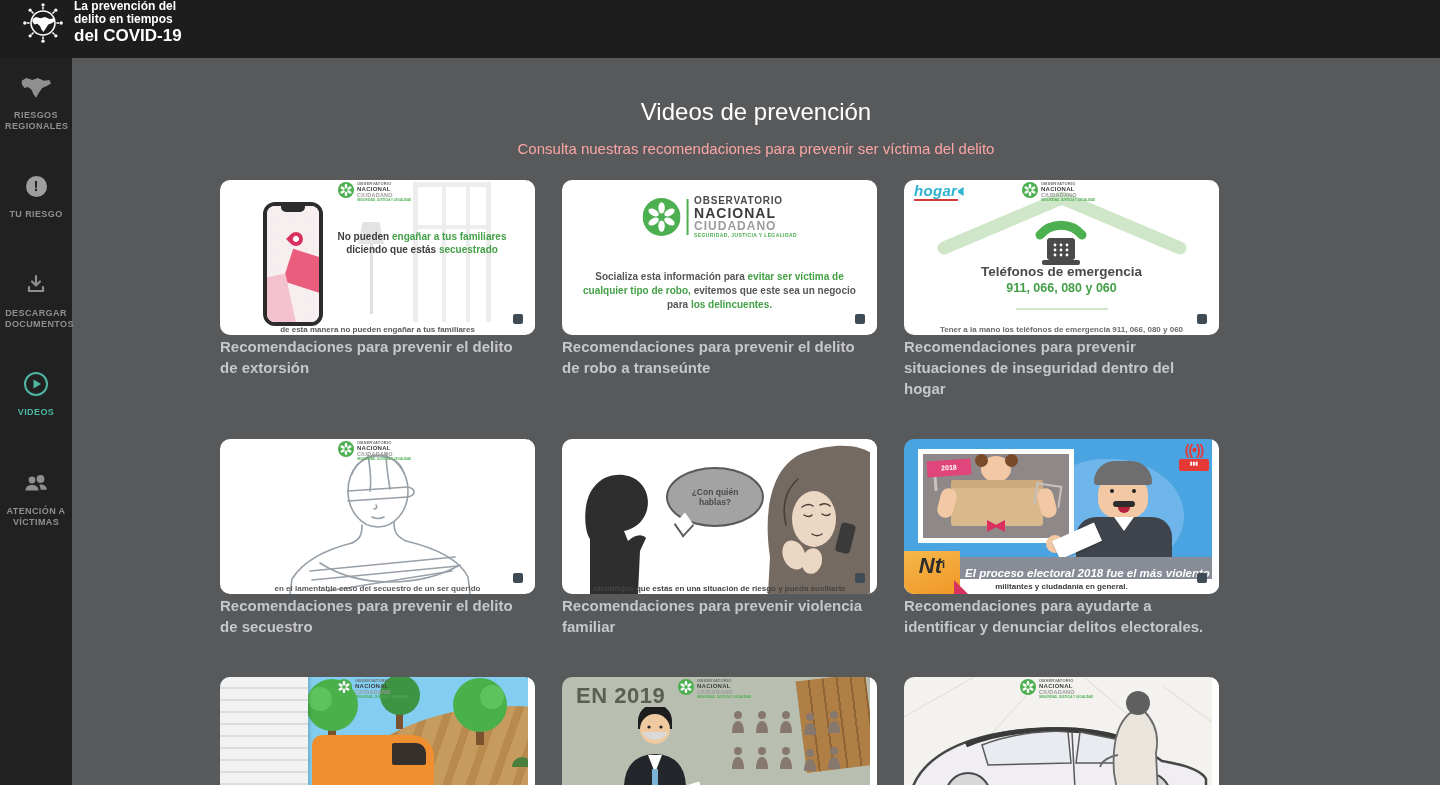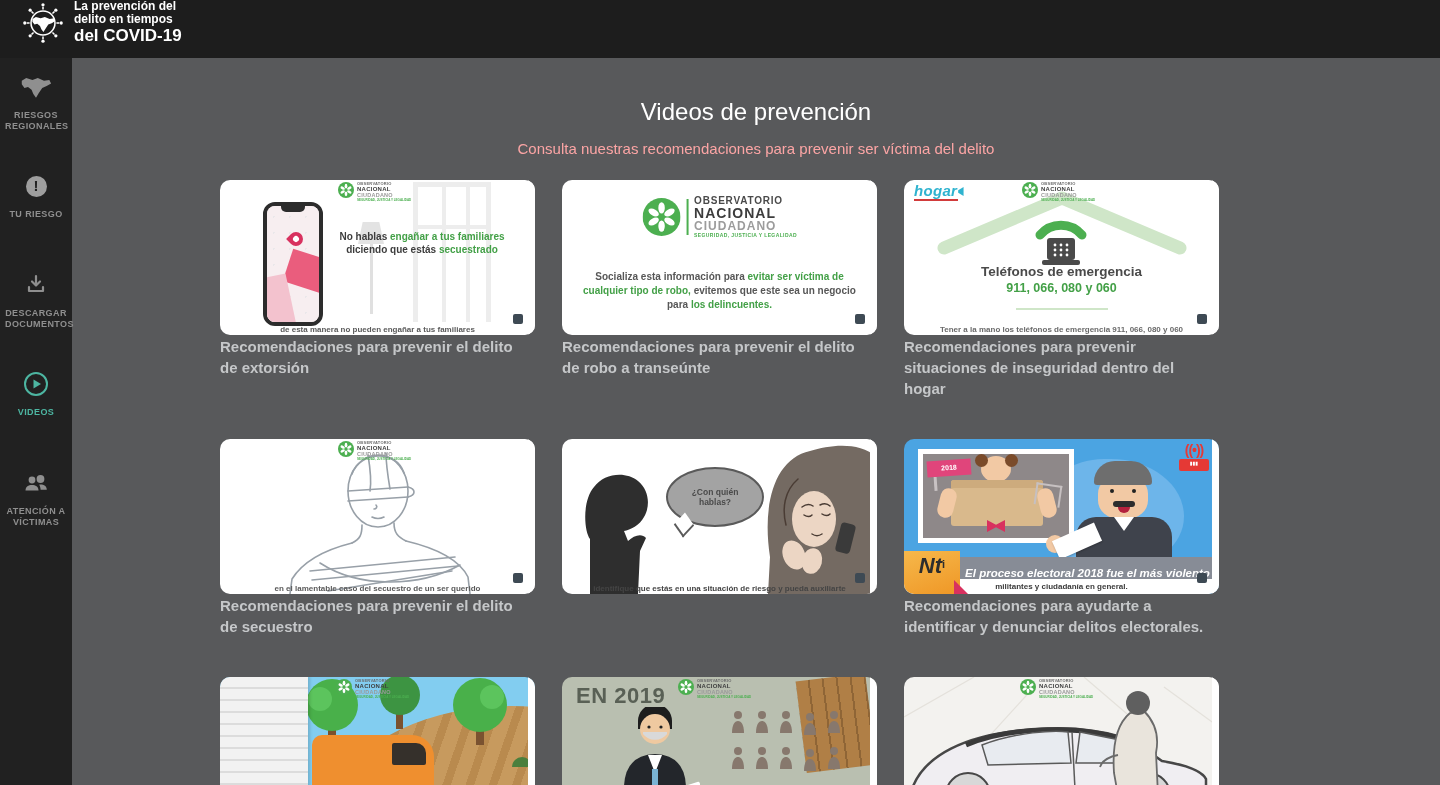--- a/index.html
+++ b/index.html
@@ -258,21 +258,21 @@
               <div class="shade"></div>
               <div class="pole"></div>
             </div>
           <div class="c1-phone">
             <div class="c1-map"></div>
             <div class="c1-pink1"></div>
               <div class="c1-pink2"></div>
             <div class="c1-pin"></div>
             <div class="c1-notch"></div>
           </div>
-          <div class="c1-text"><span>No hablas </span><span class="grn">engañar a tus familiares</span><span> diciendo que estás </span><span class="grn">secuestrado</span></div>
+          <div class="c1-text"><span>No pueden </span><span class="grn">engañar a tus familiares</span><span> diciendo que estás </span><span class="grn">secuestrado</span></div>
           <div class="onc" style="top:2px; right:8px;">
             <svg class="disc" viewBox="0 0 20 20">
                 <circle cx="10" cy="10" r="10" fill="#4caf50"></circle>
                 <g fill="#fff">
                   <ellipse cx="10" cy="5.2" rx="1.7" ry="3"></ellipse>
                   <ellipse cx="10" cy="5.2" rx="1.7" ry="3" transform="rotate(60 10 10)"></ellipse>
                   <ellipse cx="10" cy="5.2" rx="1.7" ry="3" transform="rotate(120 10 10)"></ellipse>
                   <ellipse cx="10" cy="5.2" rx="1.7" ry="3" transform="rotate(180 10 10)"></ellipse>
                   <ellipse cx="10" cy="5.2" rx="1.7" ry="3" transform="rotate(240 10 10)"></ellipse>
                   <ellipse cx="10" cy="5.2" rx="1.7" ry="3" transform="rotate(300 10 10)"></ellipse>
@@ -442,20 +442,21 @@
             <ellipse cx="250" cy="122" rx="10" ry="13" fill="#ecd6c4" transform="rotate(14 250 122)"></ellipse>
             <rect x="276" y="84" width="15" height="30" rx="4" fill="#3a3a3a" transform="rotate(14 283 99)"></rect>
           </svg>
           <div class="c5-bubble">
               <span>¿Con quién hablas?</span>
             </div>
           <div class="tfoot" style="color:#444;">identifique que estás en una situación de riesgo y pueda auxiliarte</div>
           <div class="strip"></div>
           <div class="sq"></div>
         </div>
+        <div class="cap">Recomendaciones para prevenir violencia familiar</div>
       </div>
 
       <div class="card">
         <div class="thumb c6">
           <div class="c6-map"></div>
           <div class="c6-inset">
             <div class="c6-scene">
               <div class="c6-head"></div>
                 <div class="c6-bun1"></div>
                 <div class="c6-bun2"></div>

